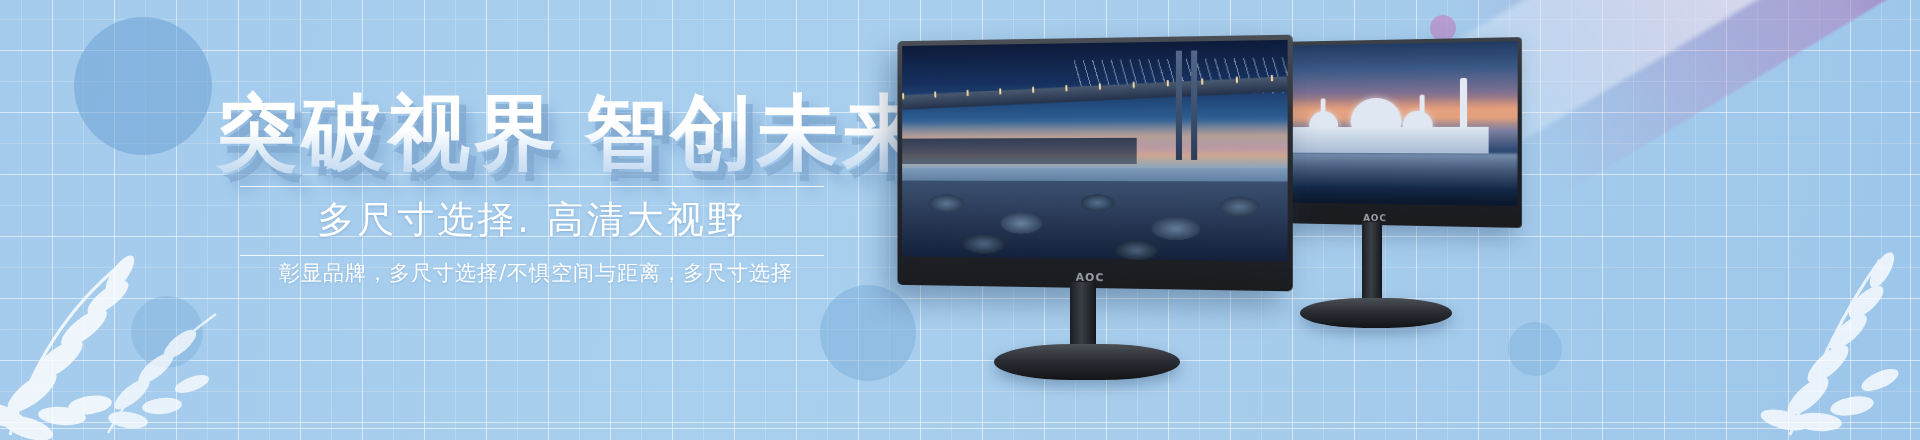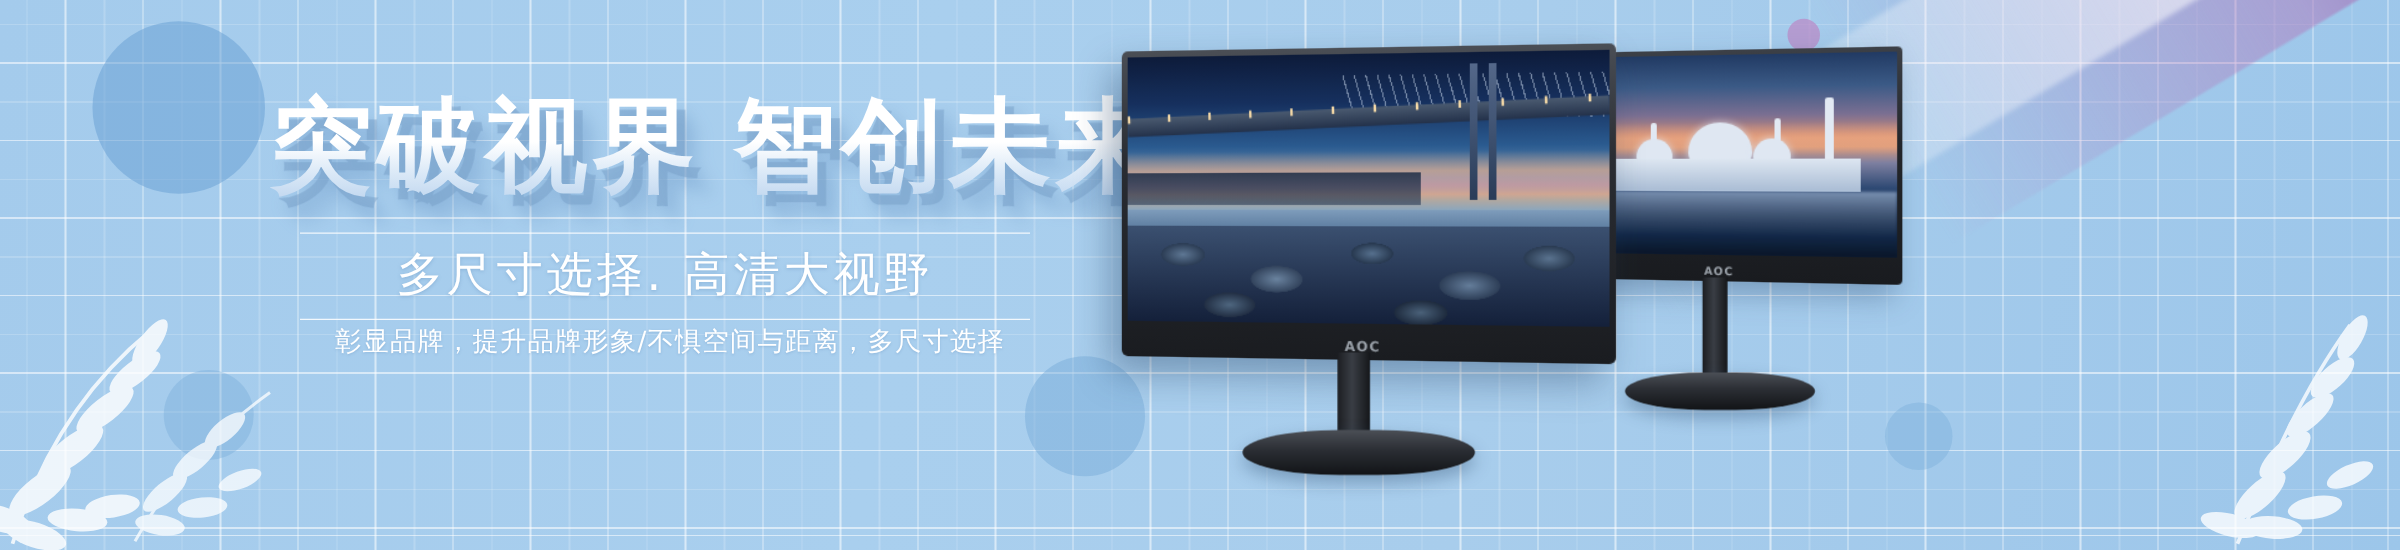--- a/index.html
+++ b/index.html
@@ -41,24 +41,24 @@
     transform:rotate(-31deg);
     background:linear-gradient(90deg,rgba(255,255,255,0) 0%,rgba(255,255,255,.55) 55%,rgba(255,255,255,.85) 75%,rgba(255,255,255,0) 100%);
     filter:blur(2px);}
 
   
   .leaf{position:absolute;opacity:.92;}
 
   
   .textblock{position:absolute;left:0;top:0;width:900px;height:440px;}
   .headline{
-    position:absolute;left:216px;top:72px;width:700px;
+    position:absolute;left:216px;top:88px;width:700px;
     font-size:82px;line-height:92px;font-weight:bold;letter-spacing:4px;
     color:#ffffff;white-space:nowrap;
-    font-family:Liberation Sans, sans-serif;
+    font-family:Liberation Serif, serif;
     background:linear-gradient(180deg,#ffffff 0%,#ffffff 45%,#dbe9f7 72%,#bcd4ee 100%);
     -webkit-background-clip:text;background-clip:text;-webkit-text-fill-color:transparent;
     filter:drop-shadow(7px 9px 0 rgba(120,160,200,.55)) drop-shadow(10px 13px 6px rgba(90,135,185,.35));
   }
   .sub-wrap{position:absolute;left:240px;top:186px;width:584px;}
   .rule{height:1px;background:rgba(255,255,255,.85);width:100%;}
   .subtitle{
     text-align:center;color:#ffffff;font-size:37px;line-height:54px;
     letter-spacing:3px;padding:6px 0 8px;white-space:nowrap;
     font-family:"DejaVu Sans","Liberation Sans",sans-serif;
@@ -222,21 +222,21 @@
     </g>
   </svg>
 
   <div class="textblock">
     <div class="headline">突破视界 智创未来</div>
     <div class="sub-wrap">
       <div class="rule"></div>
       <div class="subtitle">多尺寸选择. 高清大视野</div>
       <div class="rule"></div>
     </div>
-    <div class="tagline">彰显品牌，提升品牌形象/不惧空间与距离，多尺寸选择</div>
+    <div class="tagline">彰显品牌，多尺寸选择/不惧空间与距离，多尺寸选择</div>
   </div>
 
   <div class="monitors">
 
     <div class="mon mon-b">
       <div class="bezel">
         <div class="screen">
           <div class="art-mosque">
             <div class="glow"></div>
             <div class="tower" style="left:14%;top:26%;width:7px;height:30%;"></div>

